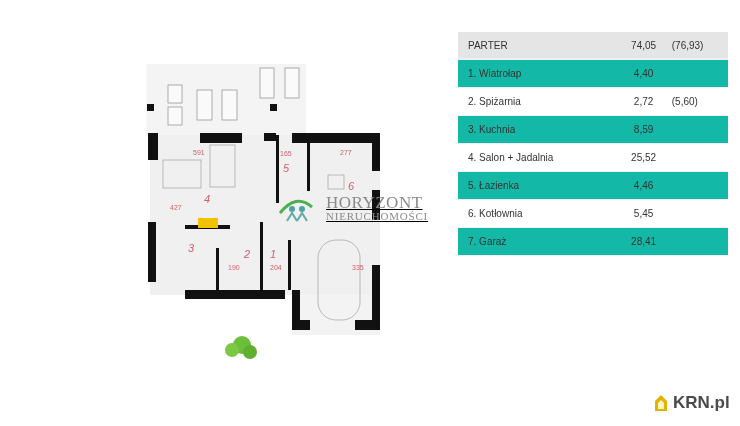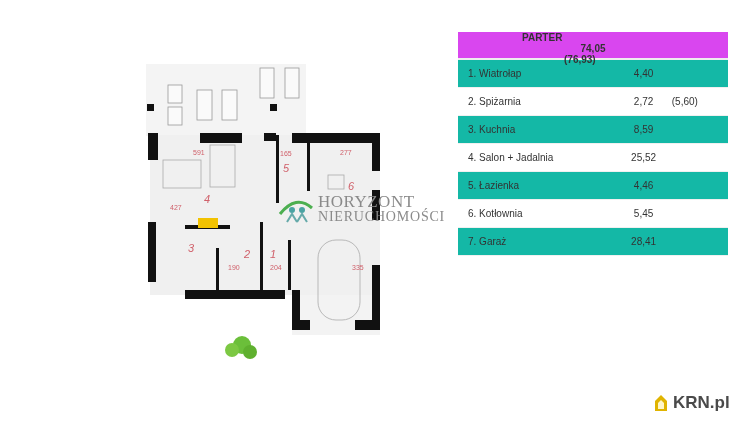--- a/index.html
+++ b/index.html
@@ -3,28 +3,28 @@
 <meta charset="utf-8">
 <style>
   html, body { margin:0; padding:0; }
   body { width:740px; height:426px; background:#ffffff; position:relative; overflow:hidden;
          font-family:"Liberation Sans", sans-serif; }
   .plan { position:absolute; left:0; top:0; width:450px; height:426px; }
   .plan svg { position:absolute; left:0; top:0; }
   .table { position:absolute; left:458px; top:32px; width:270px; font-size:10px; color:#333; }
   .row { display:flex; align-items:center; height:27px; border-bottom:1px solid #f0f0f0; }
   .row.odd { background:#14b8a6; }
-  .row.head { font-weight:bold; height:26px; background:#d946ef; border-bottom:2px solid #eeeeee;flex-direction:column; }
+  .row.head { font-weight:normal; height:26px; background:#e5e5e5; border-bottom:2px solid #eeeeee; }
   .c1 { width:152px; padding-left:10px; }
   .c2 { width:58px;text-align:center; }
   .c3 { width:58px; }
   .watermark { position:absolute; left:278px; top:193px; display:flex; align-items:center; }
-  .wm-text { margin-left:4px; line-height:1; }
+  .wm-text { margin-left:12px; line-height:1;text-decoration:underline; }
   .wm-title { font-family:"Liberation Serif", serif; font-size:17px; color:#8a8a8a; letter-spacing:0.5px; }
-  .wm-sub { font-family:"Liberation Serif", serif; font-size:14px; color:#8a8a8a; letter-spacing:0.8px; }
+  .wm-sub { font-family:"Liberation Serif", serif; font-size:11px; color:#8a8a8a; letter-spacing:0.8px; }
   .krn { position:absolute; left:654px; top:393px; display:flex; align-items:center; }
   .krn-text { font-size:17px; font-weight:bold; color:#4a4a4a; margin-left:5px; }
   .room-num { fill:#d0606a; font-size:11px; font-style:italic; font-family:"Liberation Sans", sans-serif; }
   .dim { fill:#d0606a; font-size:7px; font-family:"Liberation Sans", sans-serif; }
 </style>
 </head>
 <body>
 
 <div class="plan">
   <svg width="450" height="426" viewBox="0 0 450 426">

